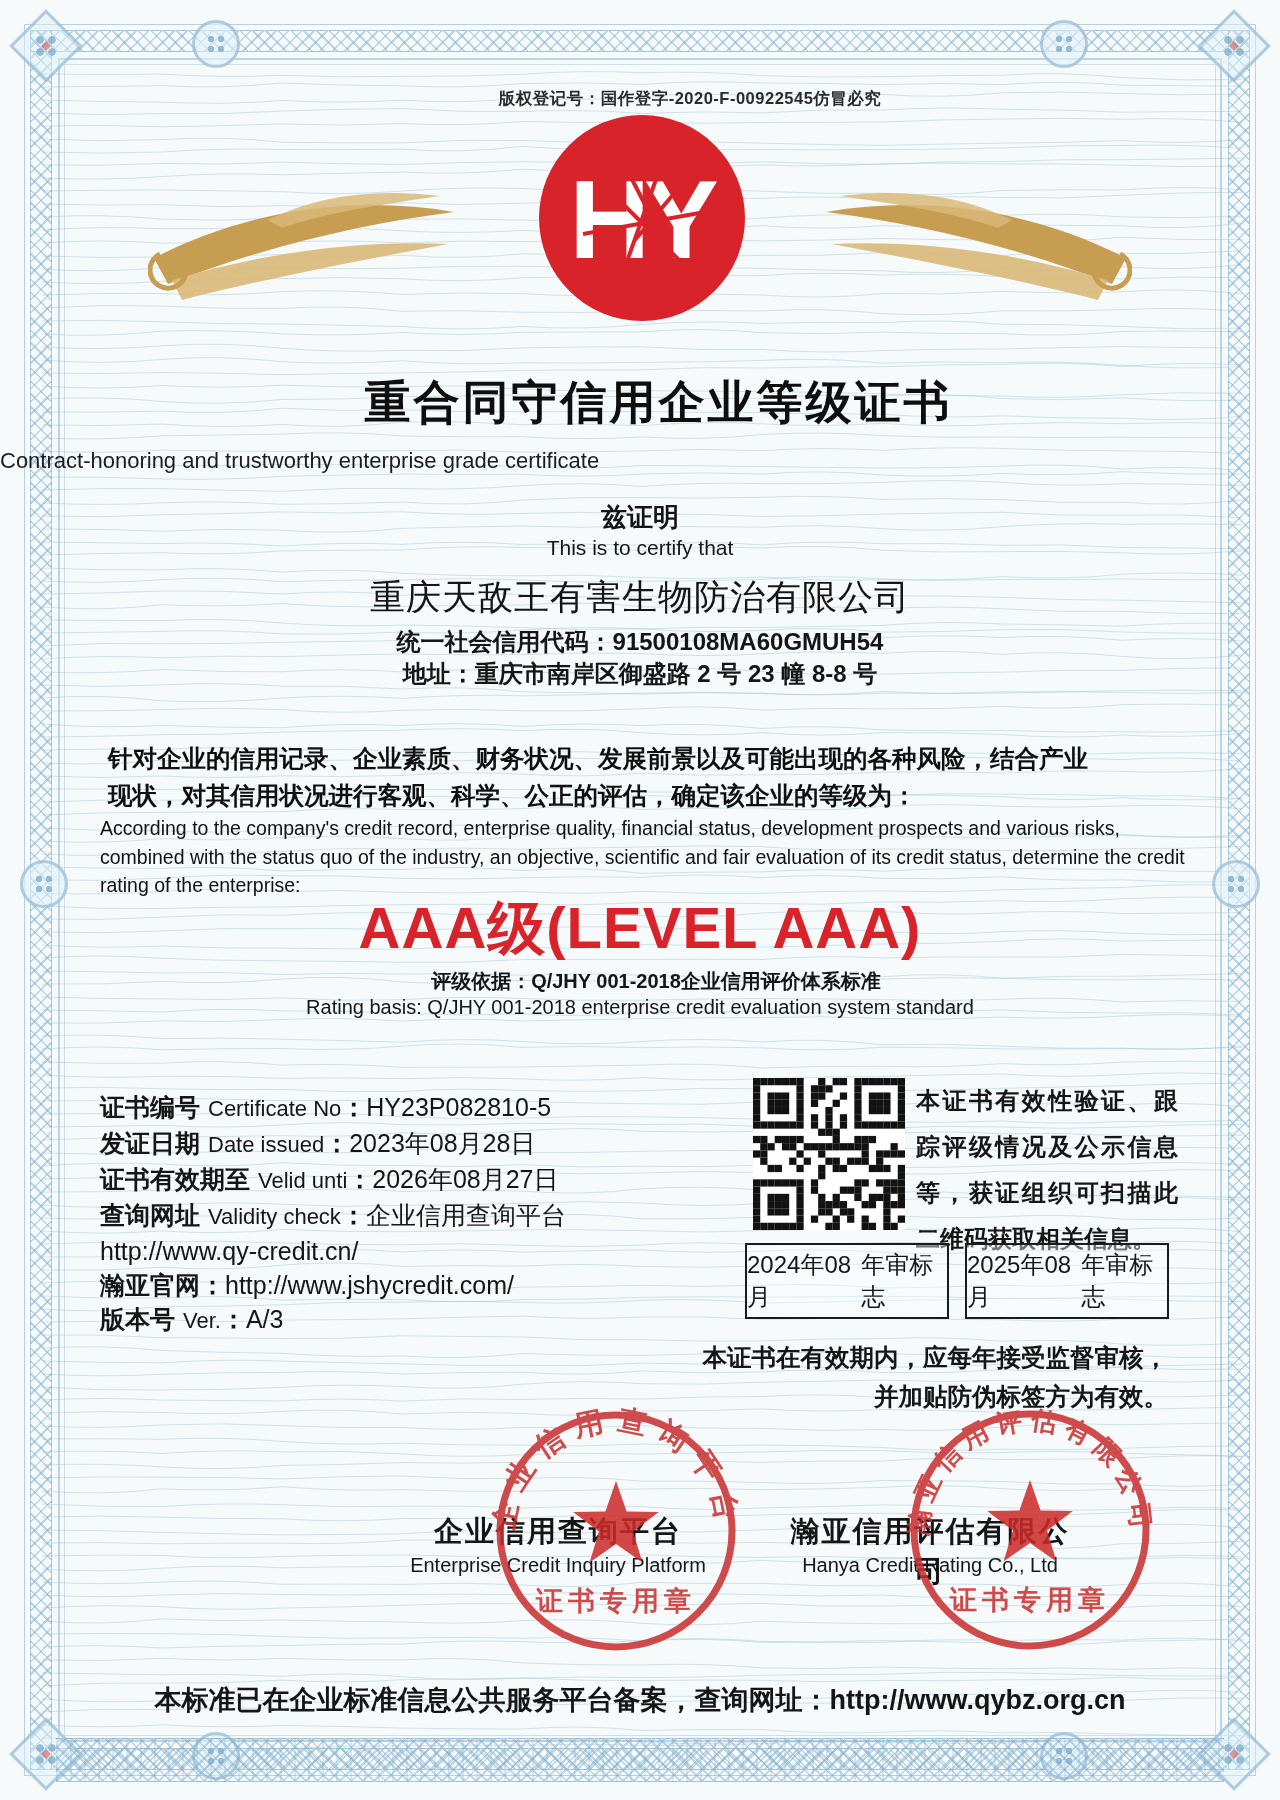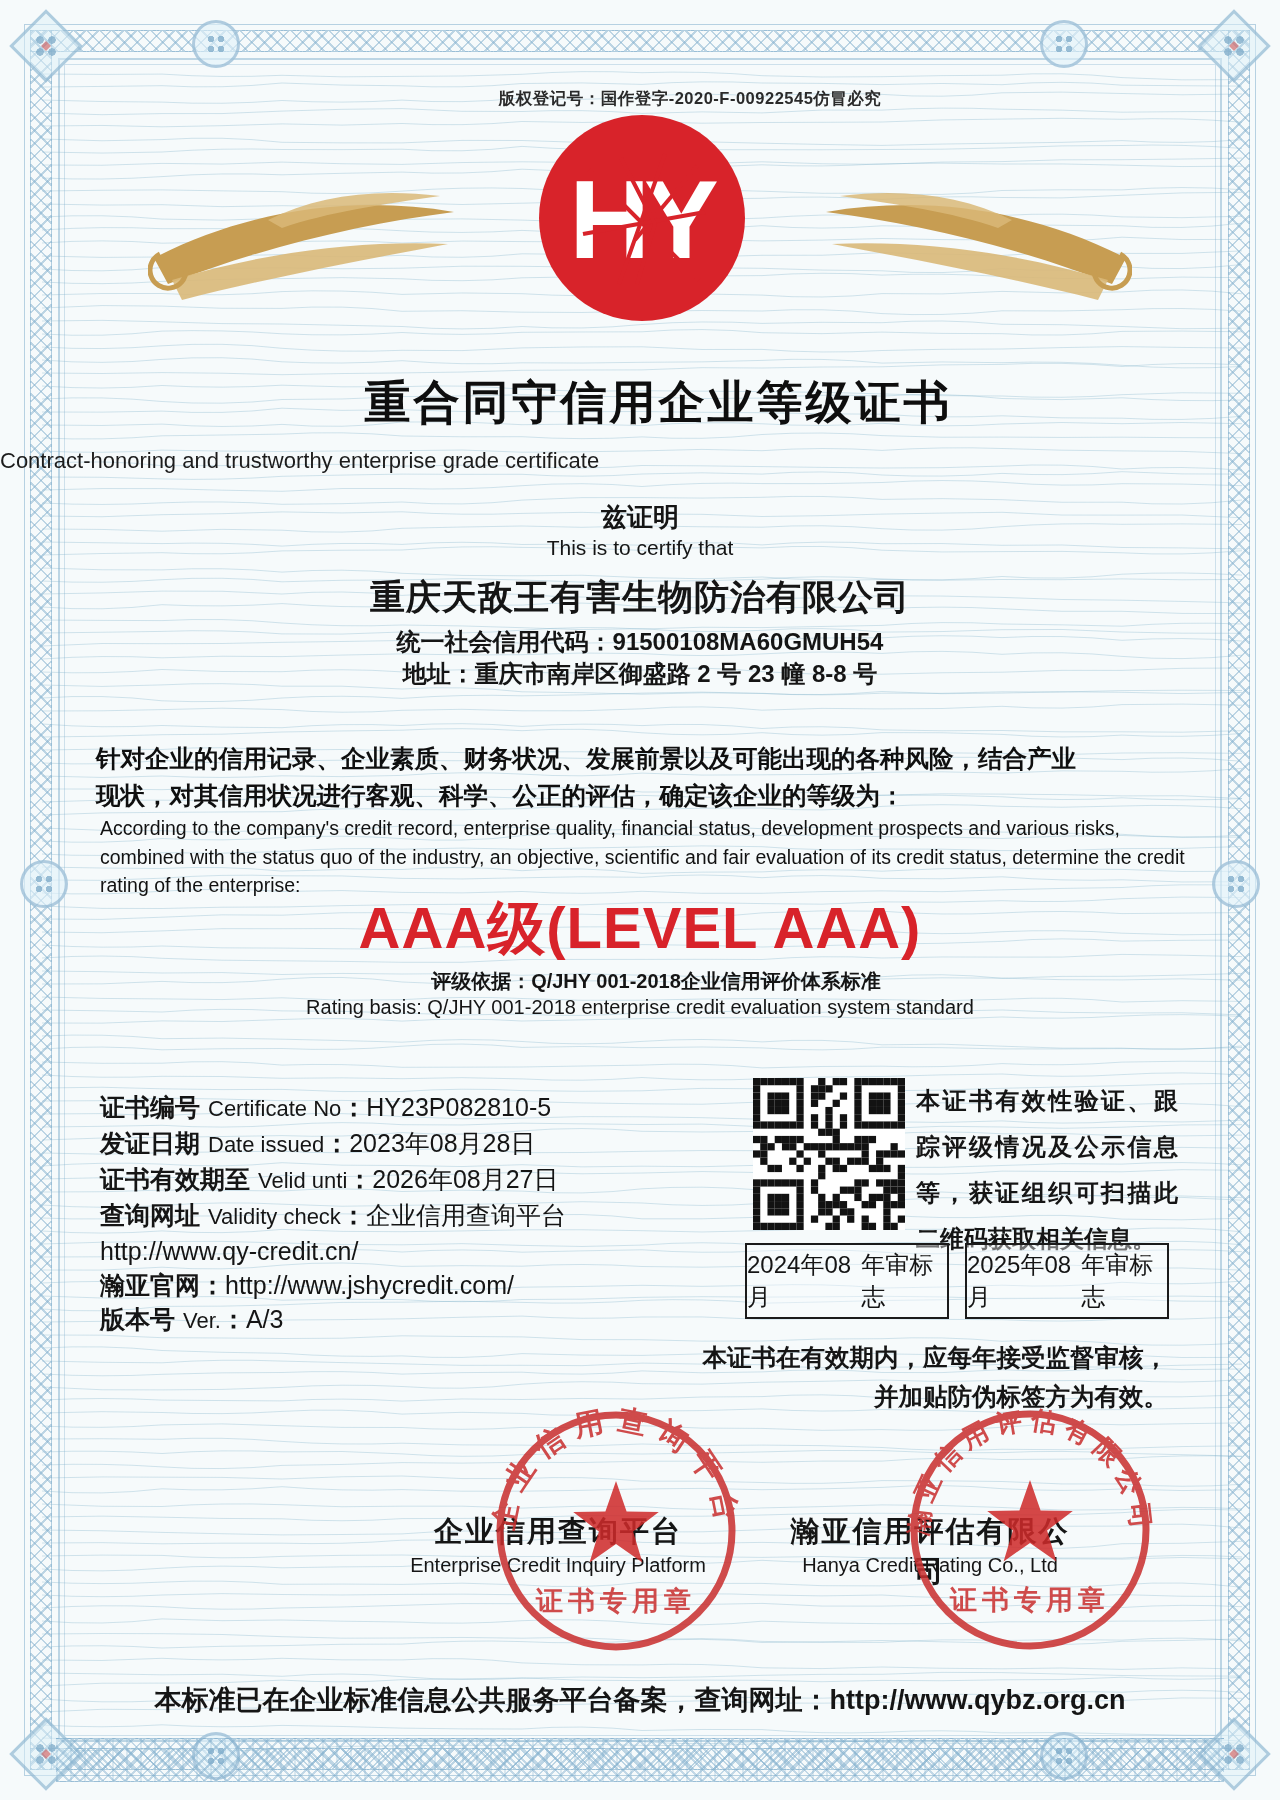--- a/index.html
+++ b/index.html
@@ -36,24 +36,24 @@
       repeating-linear-gradient(45deg,rgba(130,175,205,.45) 0 2px,transparent 2px 8px),
       repeating-linear-gradient(-45deg,rgba(130,175,205,.45) 0 2px,transparent 2px 8px),
       repeating-linear-gradient(90deg,rgba(130,175,205,.25) 0 2px,transparent 2px 14px);
     border-top:1.5px solid rgba(130,175,205,.6);border-bottom:1.5px solid rgba(130,175,205,.6);}
   
   .copyright{left:330px;top:88px;width:720px;text-align:center;font-size:16.5px;font-weight:700;color:#2a2a2a;letter-spacing:.5px;}
   .title-zh{left:0;right:0;top:372px;text-align:center;font-size:46px;font-weight:800;letter-spacing:3px;color:#0e0e0e;padding-left:37px;}
   .title-en{left:0;right:0;top:448px;text-align:left;font-size:22px;font-weight:500;color:#1c1c1c;}
   .certify-zh{left:0;right:0;top:500px;text-align:center;font-size:26px;font-weight:600;}
   .certify-en{left:0;right:0;top:536px;text-align:center;font-size:21px;font-weight:500;}
-  .company{left:0;right:0;top:574px;text-align:center;font-size:35px;font-weight:700;letter-spacing:1px;}
+  .company{left:0;right:0;top:574px;text-align:center;font-size:35px;font-weight:400;letter-spacing:1px;}
   .code-line{left:0;right:0;top:626px;text-align:center;font-size:24px;font-weight:600;}
   .addr-line{left:0;right:0;top:658px;text-align:center;font-size:24px;font-weight:600;}
-  .para-zh{left:96px;top:740px;width:1085px;font-size:24.5px;font-weight:700;line-height:37px;color:#0f0f0f;}
+  .para-zh{left:108px;top:740px;width:1085px;font-size:24.5px;font-weight:700;line-height:37px;color:#0f0f0f;}
   .para-en{left:100px;top:814px;width:1088px;font-size:19.5px;line-height:28.5px;font-weight:400;color:#111;}
   .rating-level{left:0;right:0;top:890px;text-align:center;font-size:58px;font-weight:800;letter-spacing:1px;}
   .basis-zh{left:0;right:0;top:968px;text-align:center;font-size:20px;font-weight:700;margin-left:32px;}
   .basis-en{left:0;right:0;top:996px;text-align:center;font-size:20px;font-weight:400;}
   .cert-info{left:100px;top:1090px;width:620px;font-size:25px;line-height:34px;}
   .ci-zh{font-weight:700;}
   .ci-en{font-size:22px;margin-left:8px;font-weight:400;}
   .ci-val{font-weight:500;}
   .qr-note{left:916px;top:1078px;width:262px;font-size:24px;line-height:46px;font-weight:600;text-align:justify;}
   .annual{left:745px;top:1243px;display:flex;gap:16px;}

